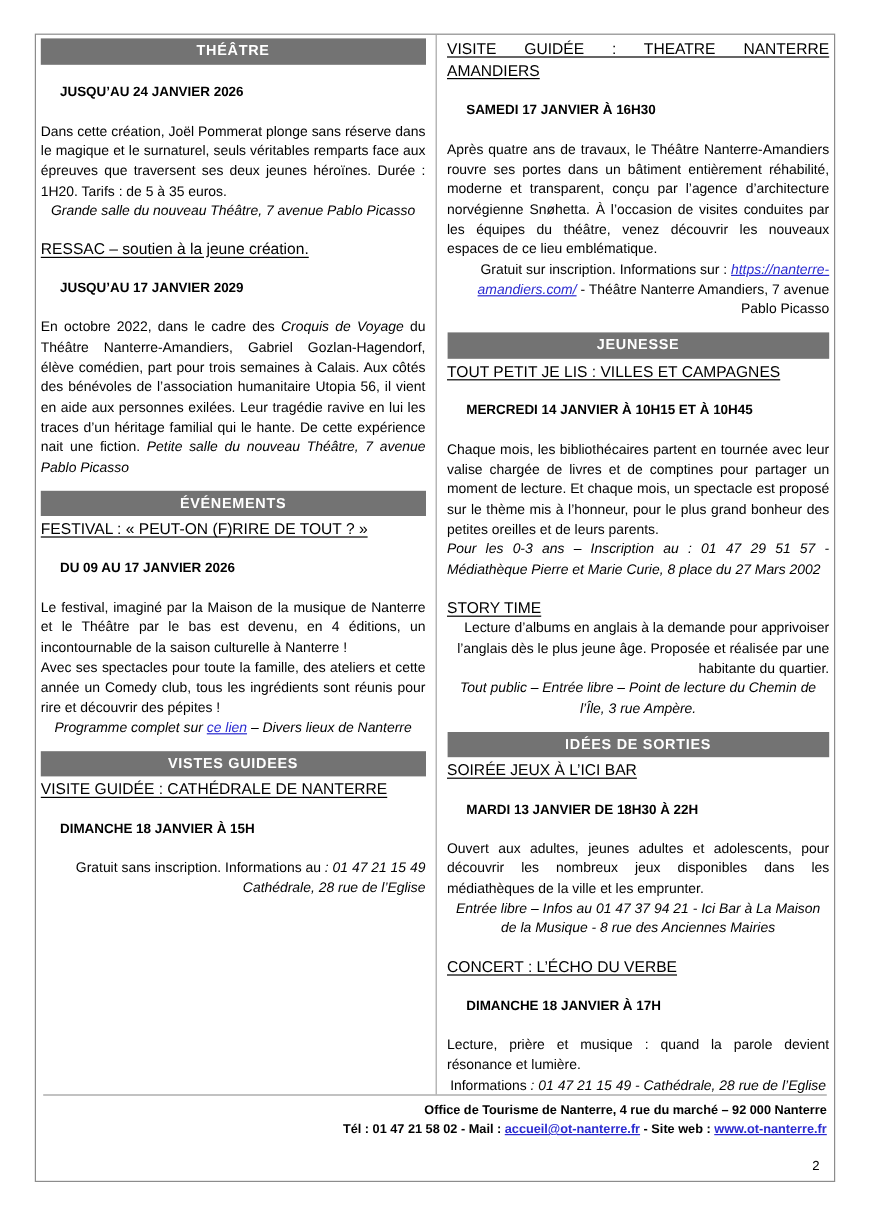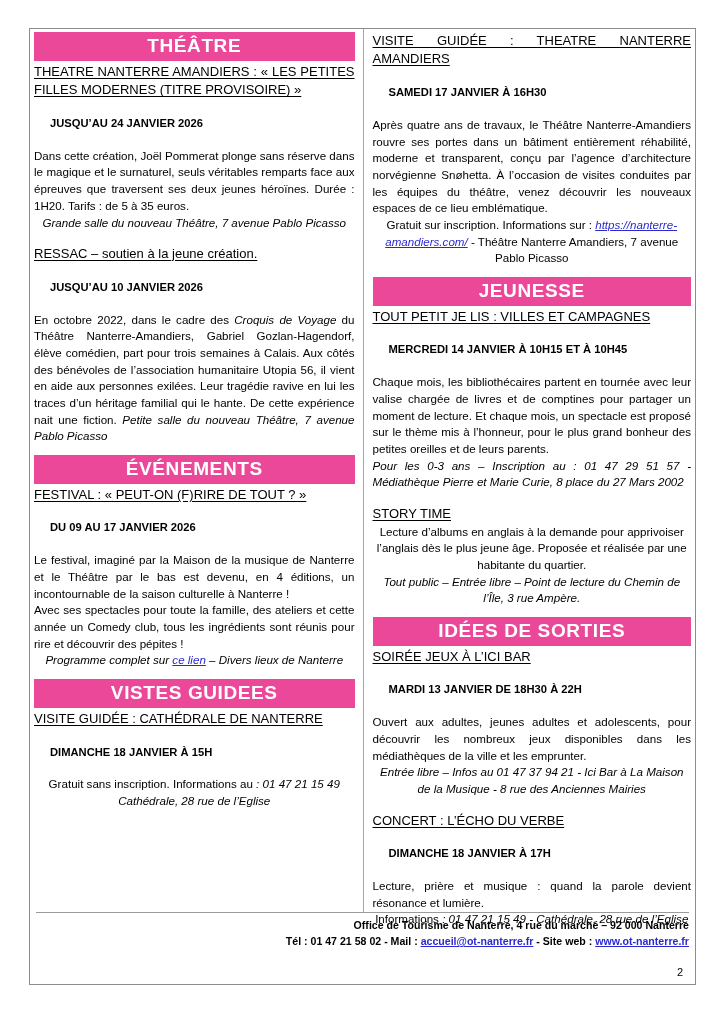--- a/index.html
+++ b/index.html
@@ -40,25 +40,25 @@
   .column {
     box-sizing: border-box;
     padding: 3px 4px 0 4px;
     width: 50%;
     position: relative;
   }
   .column.left  { padding-right: 8px; }
   .column.right { padding-left: 9px; border-left: 1px solid #a6a6a6; }
 
   .section-banner {
-    background: #ec4899;
+    background: #737373;
     color: #ffffff;
     text-align: center;
     font-weight: bold;
-    font-size: 19px;
+    font-size: 12px;
     letter-spacing: .6px;
     padding: 4px 0 5px 0;
     line-height: 1.05;
     margin: 0 0 2px 0;
   }
 
   .entry { margin: 0 0 0 0; }
   .entry + .entry { margin-top: 14px; }
 
   .entry-title {
@@ -80,21 +80,21 @@
     margin: 16px;
   }
 
   .entry-body {
     font-size: 11.6px;
     line-height: 1.44;
     text-align: justify;
     margin: 0;
     hyphens: none;
   }
-  .entry-body.nojust { text-align: center; }
+  .entry-body.nojust { text-align: right; }
 
   .entry-note {
     font-size: 11.6px;
     font-style: italic;
     line-height: 1.44;
     text-align: justify;
     margin: 0;
   }
   .entry-note.nojust { text-align: center; }
 
@@ -138,29 +138,28 @@
 
 <div class="page-frame">
 
   <div class="content-area">
 
     <div class="column left">
 
       <div class="section-banner">THÉÂTRE</div>
 
       <div class="entry">
-        <div class="entry-title justified">THEATRE NANTERRE AMANDIERS : « LES PETITES FILLES MODERNES (TITRE PROVISOIRE) »</div>
         <div class="entry-date">JUSQU’AU 24 JANVIER 2026</div>
         <div class="entry-body">Dans cette création, Joël Pommerat plonge sans réserve dans le magique et le surnaturel, seuls véritables remparts face aux épreuves que traversent ses deux jeunes héroïnes. Durée : 1H20. Tarifs : de 5 à 35 euros.</div>
         <div class="entry-note nojust">Grande salle du nouveau Théâtre, 7 avenue Pablo Picasso</div>
       </div>
 
       <div class="entry">
         <div class="entry-title">RESSAC – soutien à la jeune création.</div>
-        <div class="entry-date">JUSQU’AU 10 JANVIER 2026</div>
+        <div class="entry-date">JUSQU’AU 17 JANVIER 2029</div>
         <div class="entry-body"><span>En octobre 2022, dans le cadre des </span><span class="it">Croquis de Voyage</span><span> du Théâtre Nanterre-Amandiers, Gabriel Gozlan-Hagendorf, élève comédien, part pour trois semaines à Calais. Aux côtés des bénévoles de l’association humanitaire Utopia 56, il vient en aide aux personnes exilées. Leur tragédie ravive en lui les traces d’un héritage familial qui le hante. De cette expérience nait une fiction. </span><span class="it">Petite salle du nouveau Théâtre, 7 avenue Pablo Picasso</span></div>
       </div>
 
       <div class="spacer-gap"></div>
 
       <div class="section-banner">ÉVÉNEMENTS</div>
 
       <div class="entry">
         <div class="entry-title">FESTIVAL : « PEUT-ON (F)RIRE DE TOUT ? »</div>
         <div class="entry-date">DU 09 AU 17 JANVIER 2026</div>

